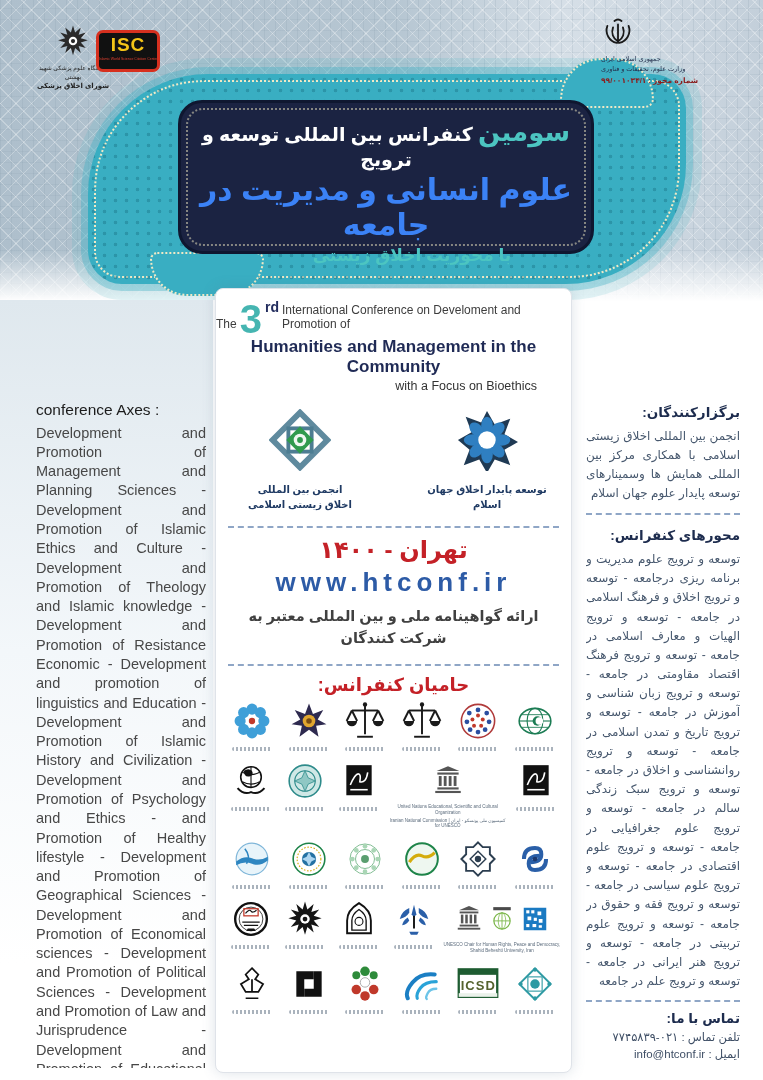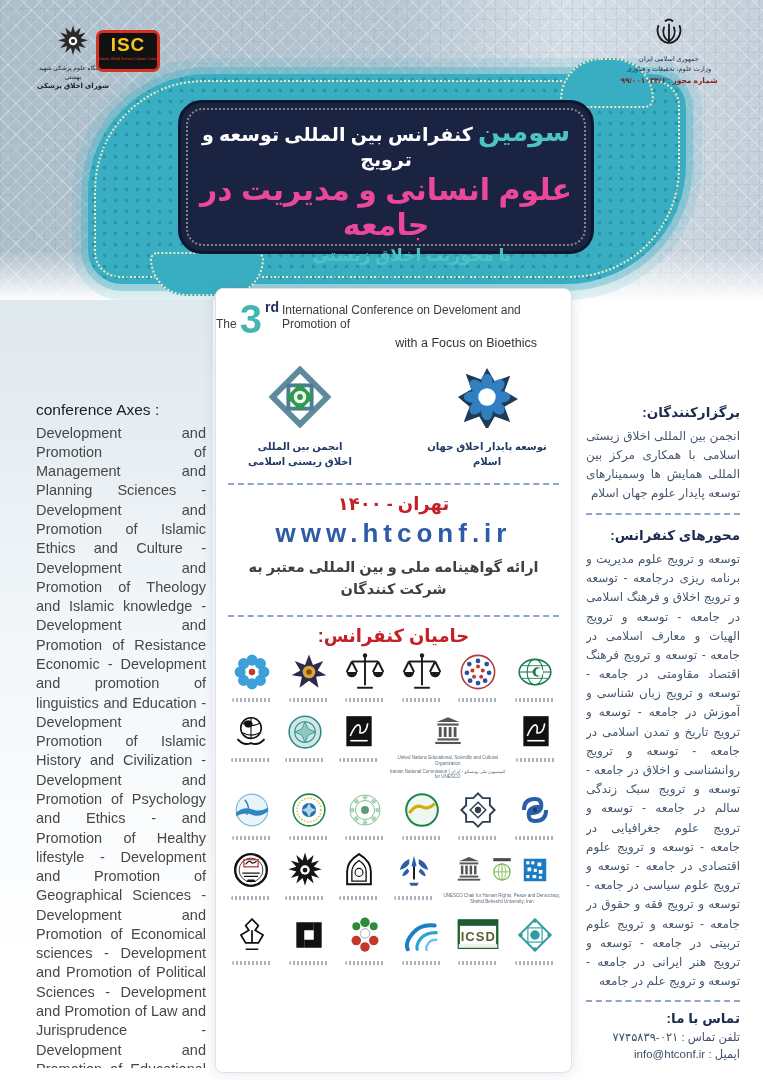--- a/index.html
+++ b/index.html
@@ -28,31 +28,31 @@
   .orn-lobe{position:absolute;background:#39aec2;border:2px dotted #efe9c6;}
   .lobe-top{left:560px;top:58px;width:90px;height:46px;border-radius:45px 45px 10px 10px;}
   .lobe-bot{left:150px;top:252px;width:110px;height:40px;border-radius:10px 10px 50px 50px;}
 
   
   .banner{position:absolute;left:178px;top:100px;width:410px;height:148px;background:#1b2342;
     border-radius:24px;border:3px solid #0f1730;direction:rtl;text-align:center;z-index:5;}
   .banner::before{content:"";position:absolute;inset:5px;border:2px dotted rgba(222,217,184,.55);border-radius:17px;pointer-events:none;}
   .b1{margin-top:14px;font-size:19px;font-weight:bold;color:#ffffff;letter-spacing:0;}
   .b1 .accent{color:#4cc5c1;font-size:26px;}
-  .b2{font-size:30px;font-weight:bold;color:#ec4899;margin-top:1px;}
+  .b2{font-size:30px;font-weight:bold;color:#3b82f6;margin-top:1px;}
   .b3{font-size:17px;font-weight:bold;color:#4cc5c1;margin-top:3px;transform:translateX(26px);}
 
   
   .uni{position:absolute;left:30px;top:24px;width:86px;text-align:center;z-index:6;}
   .uni-l1{font-size:6px;color:#222;line-height:1.5;margin-top:2px;}
   .uni-l2{font-size:7px;color:#222;font-weight:bold;}
   .isc{position:absolute;left:96px;top:30px;width:58px;height:36px;background:#111;border:3px solid #d6301f;border-radius:7px;z-index:6;}
   .isc-txt{color:#f5c518;font-weight:bold;font-size:19px;text-align:center;line-height:24px;letter-spacing:1px;}
   .isc-sub{color:#e04030;font-size:3.5px;text-align:center;white-space:nowrap;overflow:hidden;}
-  .gov{position:absolute;right:26px;top:16px;width:136px;text-align:center;z-index:6;}
+  .gov{position:absolute;right:26px;top:16px;width:136px;z-index:6;}
   .gov-l{font-size:6.5px;color:#26324f;line-height:1.55;}
   .gov-lic{font-size:7.5px;color:#8a1f1f;font-weight:bold;margin-top:2px;}
 
   
   .left-bg{position:absolute;left:0;top:300px;width:213px;height:780px;
     background:linear-gradient(to bottom,#dfe8ee,#f3f7fa 45%,#ffffff 85%);}
 
   
   .card{position:absolute;left:215px;top:288px;width:355px;height:783px;background:#fff;
     border:1px solid #dfe3e9;border-radius:8px;box-shadow:0 0 14px rgba(90,115,140,.20);z-index:4;}
@@ -61,21 +61,21 @@
   .et-the{font-size:12px;color:#3d3d3d;margin-bottom:3px;}
   .et-num{font-size:40px;font-weight:bold;color:#45b5b1;line-height:.75;}
   .et-ord{align-self:flex-start;font-size:14px;font-weight:bold;color:#232d5e;margin-top:-4px;}
   .et-line1{font-size:12px;color:#3d3d3d;margin-bottom:3px;}
   .et2{font-size:17px;font-weight:bold;color:#1f2a55;text-align:center;margin-top:3px;}
   .et3{font-size:12.5px;color:#333;text-align:right;padding-right:34px;margin-top:2px;}
   .orgs{display:flex;justify-content:center;gap:42px;margin-top:16px;}
   .org{text-align:center;width:145px;}
   .org-cap{font-size:10px;font-weight:bold;color:#1f3a63;line-height:1.5;margin-top:7px;direction:rtl;}
   .dsep{border:0;border-top:2px dashed #8fa6c6;margin:14px 12px 8px;}
-  .city{font-size:18px;font-weight:bold;color:#c42127;text-align:center;margin-top:8px;direction:rtl;}
+  .city{font-size:24px;font-weight:bold;color:#c42127;text-align:center;margin-top:8px;direction:rtl;}
   .site{font-size:26px;font-weight:bold;color:#2d5ba6;text-align:center;letter-spacing:5px;margin-top:3px;}
   .cert{font-size:14.5px;font-weight:bold;color:#404040;text-align:center;direction:rtl;line-height:1.55;margin-top:7px;}
   .sp-head{font-size:18px;font-weight:bold;color:#c42127;text-align:center;direction:rtl;margin:6px 0 4px;}
 
   
   .sp-row{display:flex;justify-content:space-around;align-items:flex-start;margin:3px 8px 9px;}
   .sp{width:52px;text-align:center;}
   .sp.wide{width:120px;}
   .sp-icon{height:42px;display:flex;align-items:center;justify-content:center;gap:3px;position:relative;}
   .sp-cap{font-size:4.5px;color:#5b6b7c;line-height:1.3;margin-top:2px;}
@@ -156,20 +156,21 @@
   <div class="left-bg"></div>
 
   <div class="card">
     <div class="etitle">
       <div class="et1">
         <span class="et-the">The</span>
         <span class="et-num">3</span>
         <span class="et-ord">rd</span>
         <span class="et-line1">International Conference on Develoment and Promotion of</span>
       </div>
+      <div class="et2">Humanities and Management in the Community</div>
       <div class="et3">with a Focus on Bioethics</div>
     </div>
 
     <div class="orgs">
       <div class="org">
         <span>
           <svg viewBox="0 0 64 64" width="62" height="62">
               <rect x="12" y="12" width="40" height="40" transform="rotate(45 32 32)" fill="none" stroke="#5f8a9e" stroke-width="6"></rect>
               <rect x="20" y="20" width="24" height="24" fill="none" stroke="#4d7d92" stroke-width="4"></rect>
               <rect x="22" y="22" width="20" height="20" transform="rotate(45 32 32)" fill="#2f9a4e"></rect>

